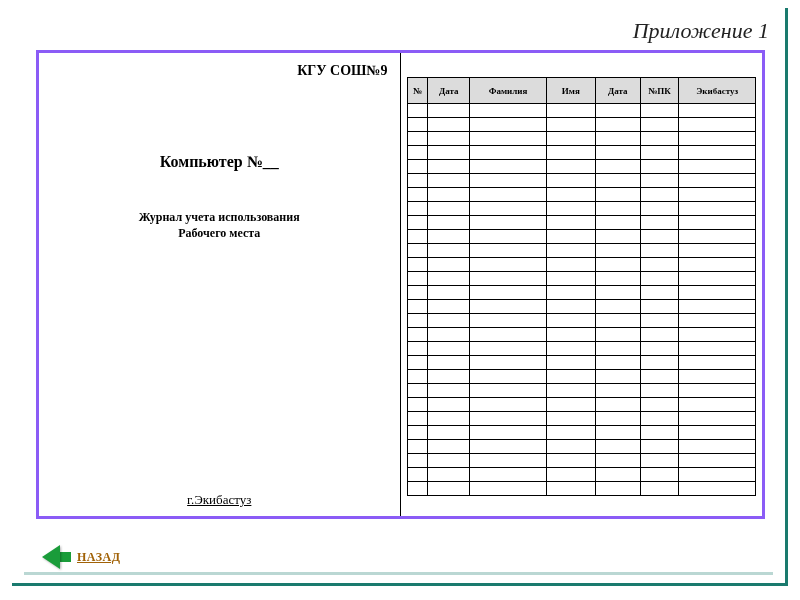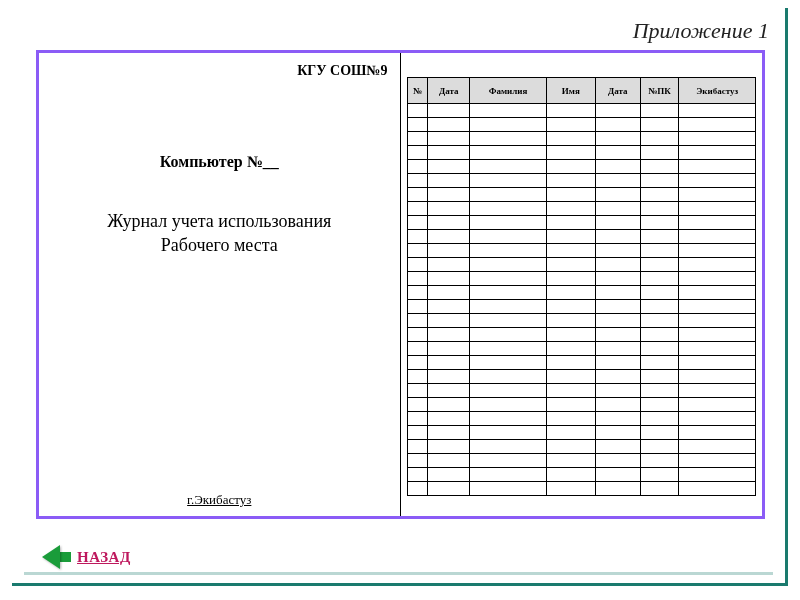--- a/index.html
+++ b/index.html
@@ -58,22 +58,22 @@
       left: 0;
       right: 0;
       text-align: center;
     }
     .computer-line {
       font-weight: bold;
       font-size: 16px;
       margin-bottom: 38px;
     }
     .journal-title {
-      font-weight: normal;
-      font-size: 18px;
+      font-weight: bold;
+      font-size: 12px;
       line-height: 1.35;
     }
     .journal-title div { }
     .footer-block {
       position: absolute;
       bottom: 8px;
       left: 0;
       right: 0;
       text-align: center;
       font-size: 13px;
@@ -128,23 +128,23 @@
       filter: drop-shadow(1px 1px 1px rgba(0,0,0,0.3));
     }
     .arrow-stem {
       width: 12px;
       height: 10px;
       background: #1a9c3a;
       margin-left: -1px;
     }
     .back-label {
       margin-left: 6px;
-      color: #be185d;
+      color: #a16207;
       font-weight: bold;
-      font-size: 15px;
+      font-size: 12px;
       text-decoration: underline;
       letter-spacing: 0.5px;
     }
     .bottom-line {
       position: absolute;
       left: 12px;
       right: 12px;
       bottom: 8px;
       height: 3px;
       background: #1a7a6e;

